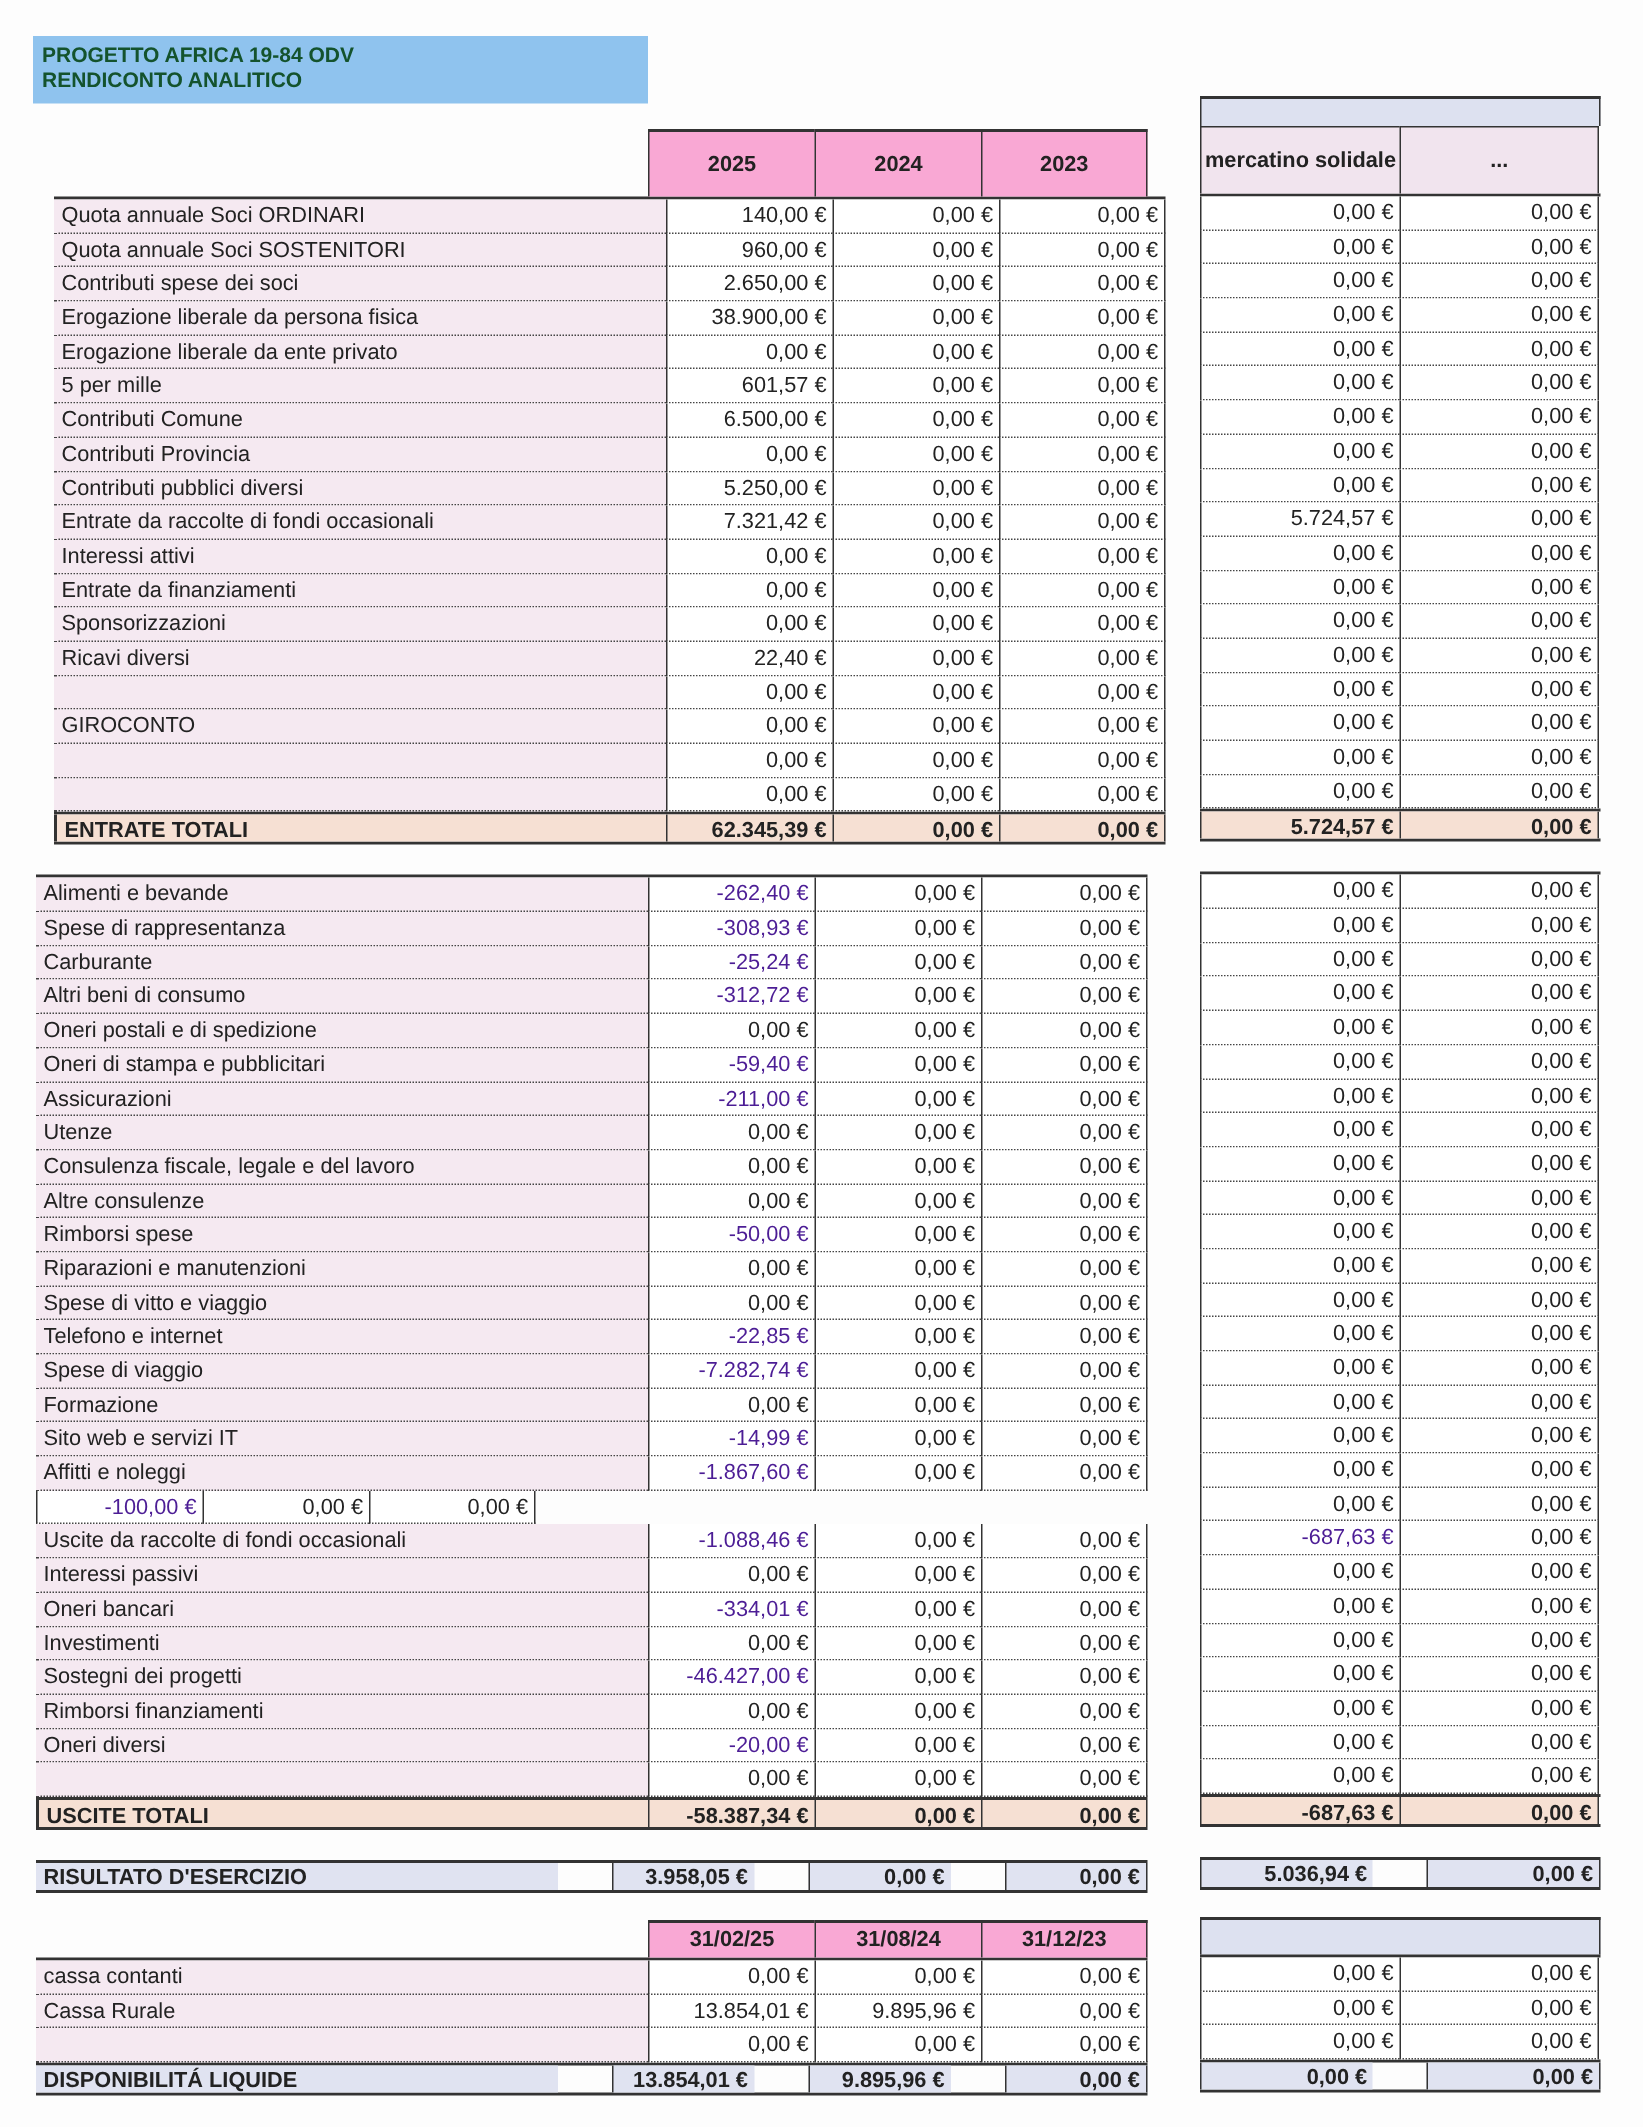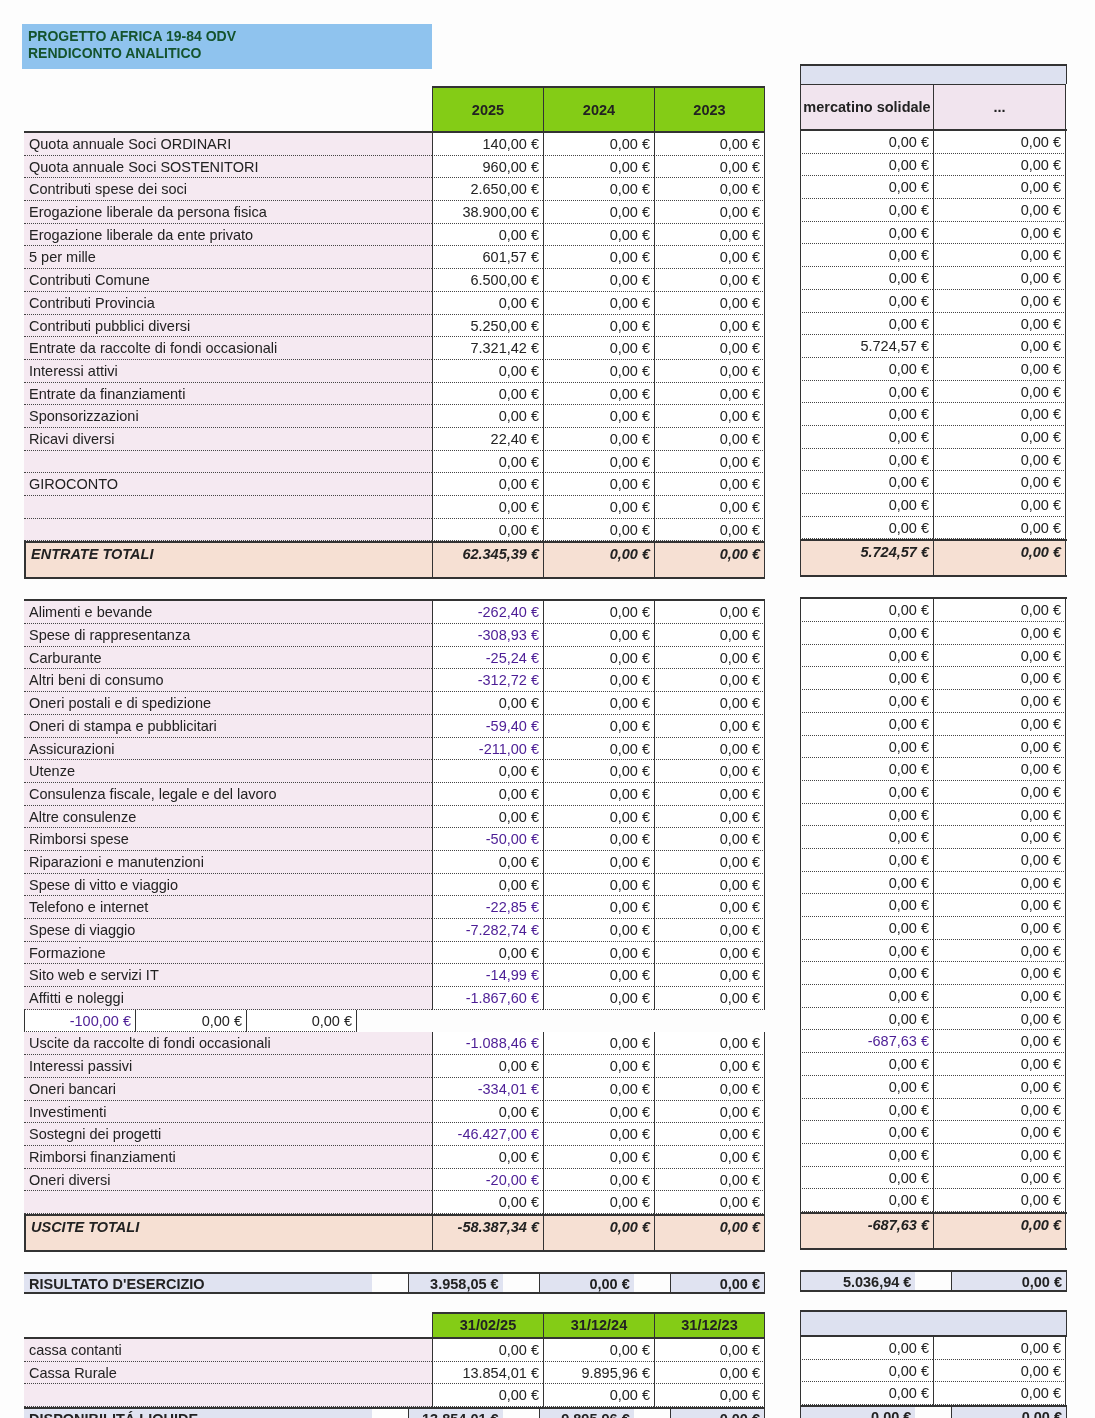--- a/index.html
+++ b/index.html
@@ -5,24 +5,24 @@
   * { box-sizing: border-box; margin: 0; padding: 0; }
   body { width: 1095px; height: 1418px; background: #fdfdfd; font-family: "Liberation Sans", sans-serif; color: #222; position: relative; overflow: hidden; }
   .title-box { position: absolute; left: 22px; top: 24px; width: 410px; height: 45px; background: #8fc3ee; color: #14532d; font-weight: bold; font-size: 14px; line-height: 17px; padding: 4px 0 0 6px; }
   .blk { position: absolute; }
   .row { display: flex; height: 22.7px; }
   .lbl { background: #f5e9f1; border-bottom: 1px dotted #444; font-size: 14.5px; padding-left: 5px; line-height: 23px; white-space: nowrap; overflow: hidden; }
   .cell { background: #fff; border-left: 1.5px solid #333; border-bottom: 1px dotted #444; font-size: 14.5px; text-align: right; padding-right: 4px; line-height: 23px; white-space: nowrap; }
   .cell.last { border-right: 1.5px solid #333; }
   .neg { color: #4c1d95; }
   .hdr { display: flex; height: 45px; }
-  .hdr .h { background: #84cc16; border-left: 1.5px solid #333; border-top: 2px solid #333; font-weight: bold; font-size: 14.5px; display: flex; align-items: center; justify-content: center; text-align: center; }
+  .hdr .h { background: #f9a8d4; border-left: 1.5px solid #333; border-top: 2px solid #333; font-weight: bold; font-size: 14.5px; display: flex; align-items: center; justify-content: center; text-align: center; }
   .hdr .h.last { border-right: 1.5px solid #333; }
   .hdr .h.pink { background: #f1e4ee; }
-  .tot { display: flex; height: 38px; border-top: 2px solid #333; border-bottom: 2px solid #333; font-style: italic; }
+  .tot { display: flex; height: 22px; border-top: 2px solid #333; border-bottom: 2px solid #333; }
   .tot .lbl, .tot .cell { border-bottom: none; font-weight: bold; background: #f6e0d3; }
   .tot .lbl { border-left: 2px solid #333; }
   .res .lbl, .res .cell { background: #e0e3f1; }
   .topline { border-top: 2px solid #333; }
   .w-lbl { width: 408px; }
   .w-c { width: 111px; }
   .w-r { width: 133px; }
   .res { display: flex; height: 22px; border-top: 2px solid #333; border-bottom: 2px solid #333; gap: 36px; }
   .res .lbl, .res .cell { border-bottom: none; font-weight: bold; line-height: 20px; }
   .res .lbl { border-left: none; }
@@ -36,21 +36,21 @@
   <div>RENDICONTO ANALITICO</div>
 </div>
 
 <div class="blk" id="left" style="left:24px; top:86px;">
     <div class="hdr">
       <div style="width:408px"></div>
       <div class="h w-c">2025</div>
       <div class="h w-c">2024</div>
       <div class="h w-c last">2023</div>
     </div>
-    <div class="topline" style="width: 741px;">
+    <div class="topline" style="width: 741px; margin-left: 12px;">
       <div class="row">
         <div class="lbl w-lbl">Quota annuale Soci ORDINARI</div>
         <div class="cell w-c">140,00 €</div>
         <div class="cell w-c">0,00 €</div>
         <div class="cell w-c last">0,00 €</div>
       </div>
       <div class="row">
         <div class="lbl w-lbl">Quota annuale Soci SOSTENITORI</div>
         <div class="cell w-c">960,00 €</div>
         <div class="cell w-c">0,00 €</div>
@@ -330,21 +330,21 @@
     </div>
     <div class="res" style="margin-top:20px; width:741px">
       <div class="lbl w-lbl">RISULTATO D'ESERCIZIO</div>
       <div class="cell w-c">3.958,05 €</div>
       <div class="cell w-c">0,00 €</div>
       <div class="cell w-c last">0,00 €</div>
     </div>
     <div class="hdr" style="margin-top:18px; height:25px">
       <div style="width:408px"></div>
       <div class="h w-c">31/02/25</div>
-      <div class="h w-c">31/12/24</div>
+      <div class="h w-c">31/08/24</div>
       <div class="h w-c last">31/12/23</div>
     </div>
     <div class="topline" style="width:741px">
       <div class="row">
         <div class="lbl w-lbl">cassa contanti</div>
         <div class="cell w-c">0,00 €</div>
         <div class="cell w-c">0,00 €</div>
         <div class="cell w-c last">0,00 €</div>
       </div>
       <div class="row">

